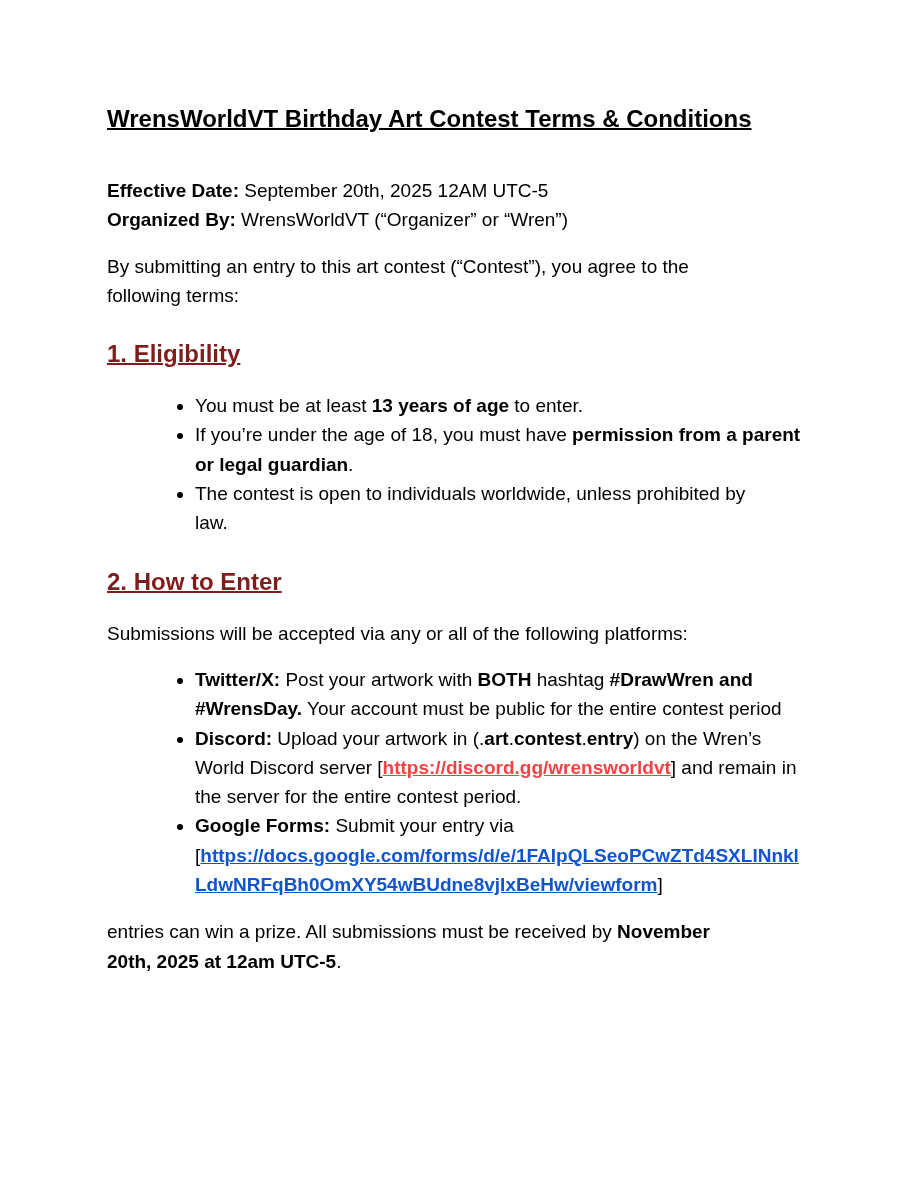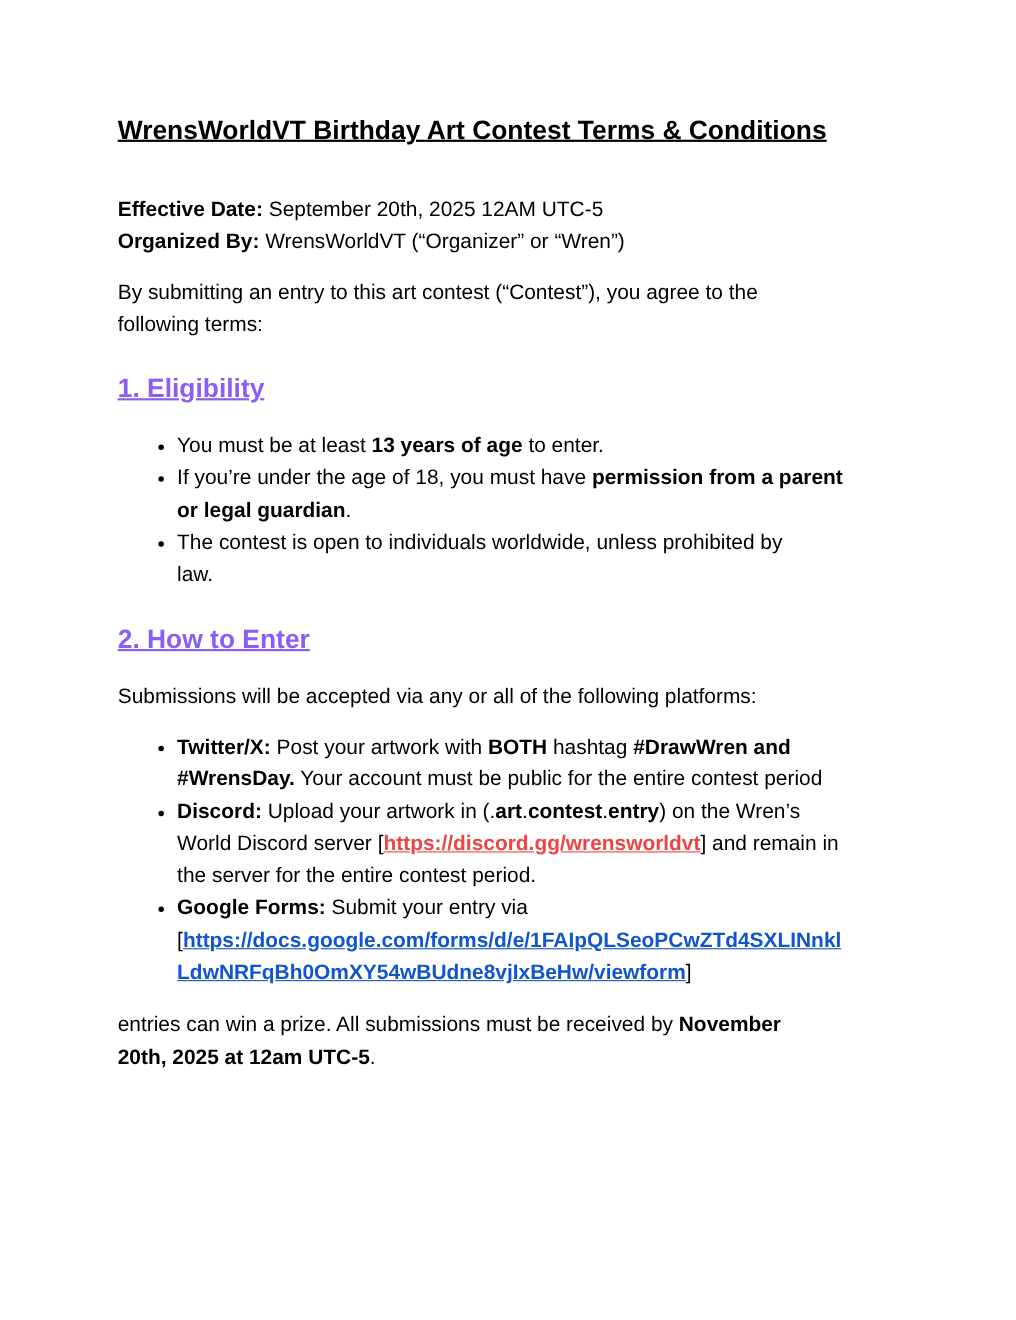--- a/index.html
+++ b/index.html
@@ -22,34 +22,34 @@
   }
   h1.doc-title {
     font-size:24px; line-height:31px; font-weight:700;
     text-decoration:underline; text-decoration-thickness:2px;
     margin:0 0 42px 0; color:#000;
     white-space:nowrap;
   }
   h2.section-heading {
     font-size:24px; line-height:31px; font-weight:700;
     text-decoration:underline; text-decoration-thickness:2px;
-    margin:28px 0 22px 0; color:#8b5cf6;
+    margin:28px 0 22px 0; color:#7f1d1d;
     white-space:nowrap;
   }
   .para { margin:0 0 17px 0; }
   .para .line, li .line {
     font-size:19px; line-height:29.3px;
     white-space:nowrap;
   }
   ul.doc-list {
     margin:0 0 18px 0;
     padding-left:54px;
     list-style:disc outside;
   }
-  ul.doc-list li { font-size:19px; line-height:29.3px; }
+  ul.doc-list li { font-size:19px; line-height:29.3px;margin-left:34px; }
   .b { font-weight:700; }
   a.doclink {
     font-weight:700;
     text-decoration:underline;
     cursor:pointer;
   }
 </style>
 </head>
 <body>
 

